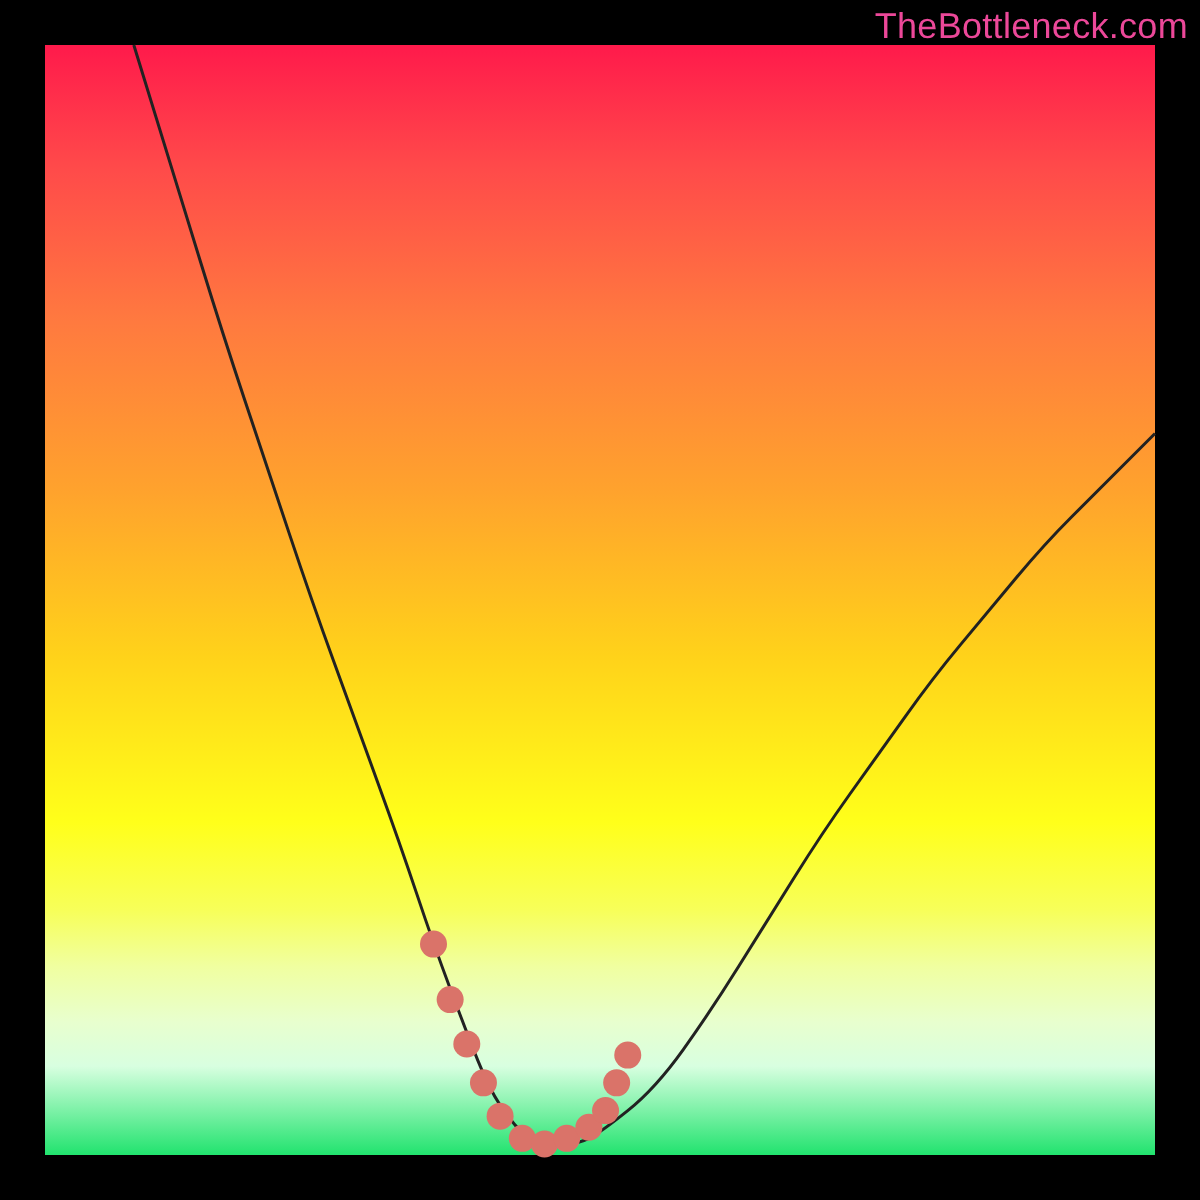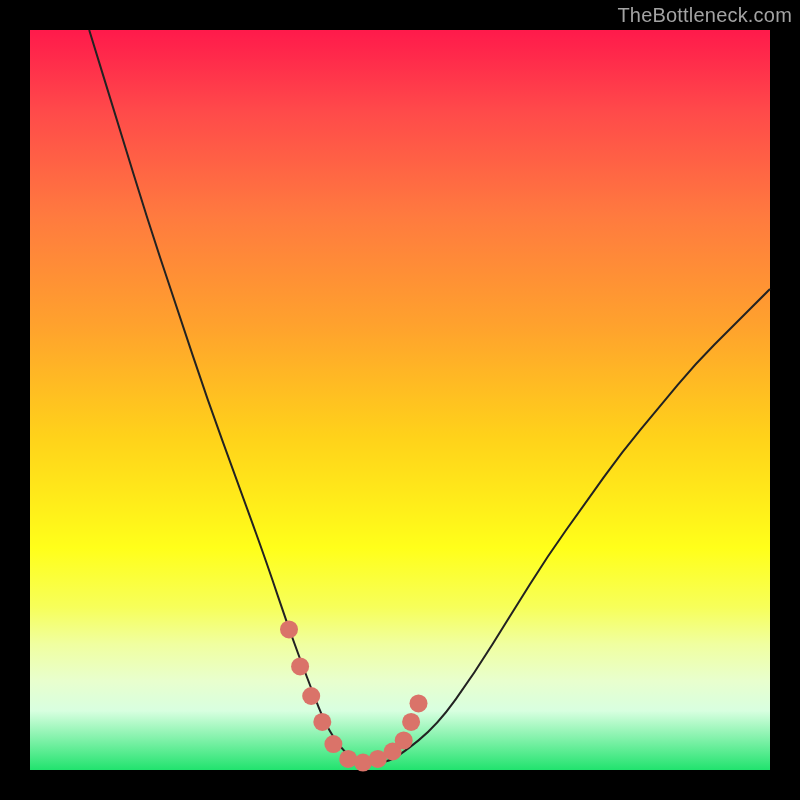--- a/index.html
+++ b/index.html
@@ -14,22 +14,22 @@
   .stage {
     position: relative;
     width: 800px;
     height: 800px;
     background: #000;
   }
   .watermark {
     position: absolute;
     top: 4px;
     right: 8px;
-    color: #a3a3a3;
-    font-size: 20px;
+    color: #ec4899;
+    font-size: 24px;
     font-weight: 500;
     letter-spacing: 0.2px;
     z-index: 10;
   }
   .plot-area {
     position: absolute;
     left: 30px;
     top: 30px;
     width: 740px;
     height: 740px;

